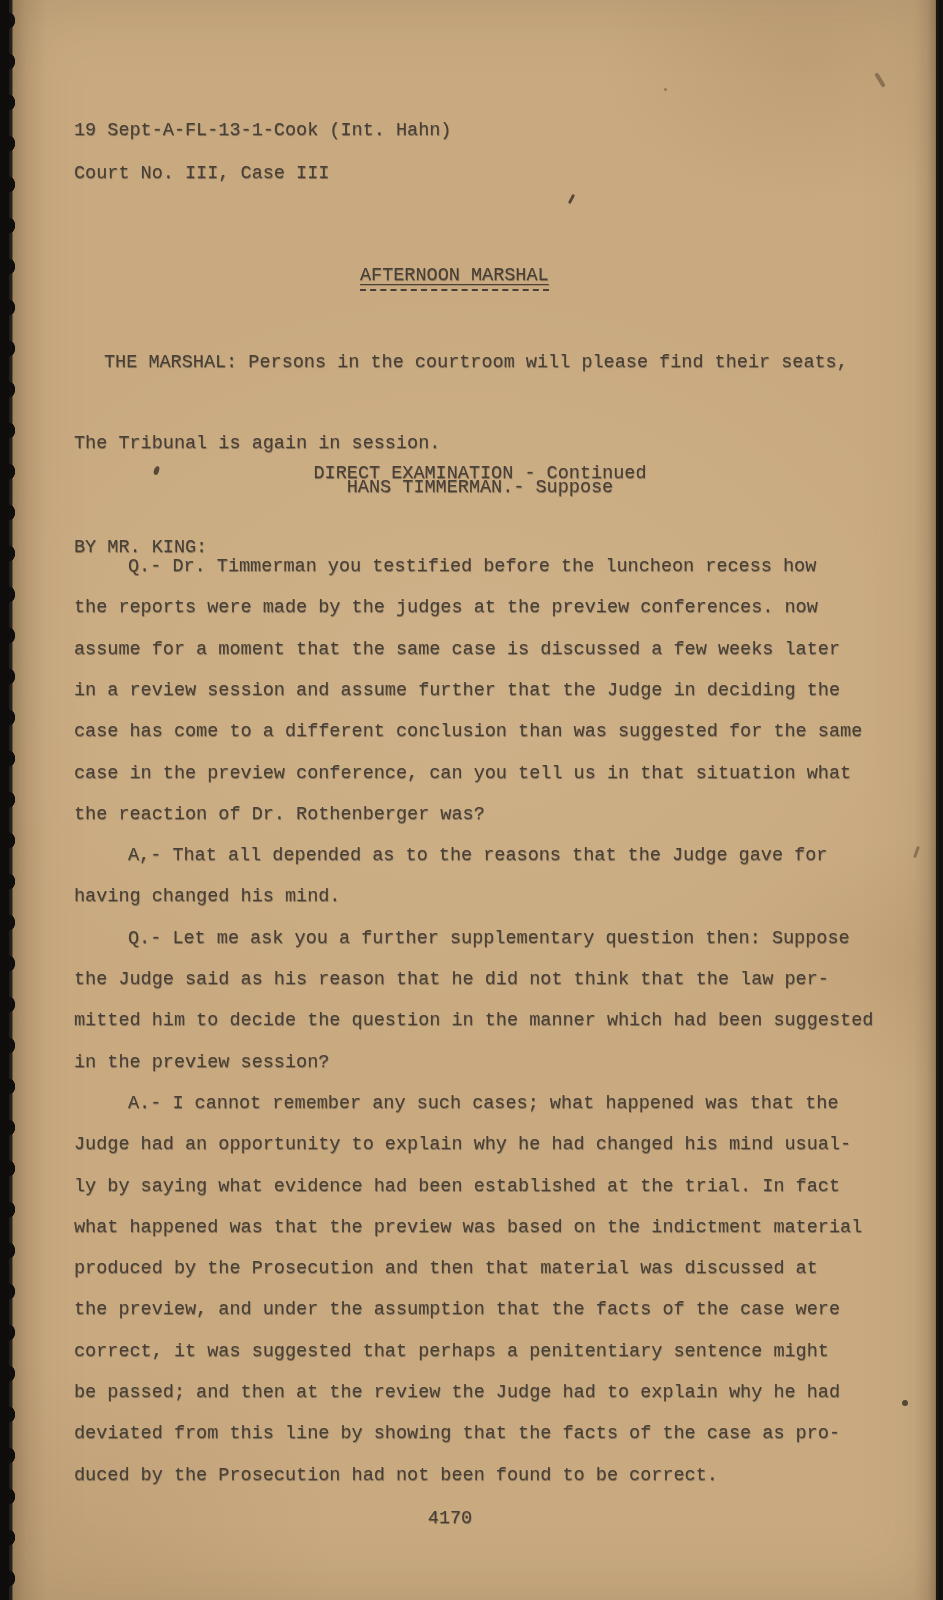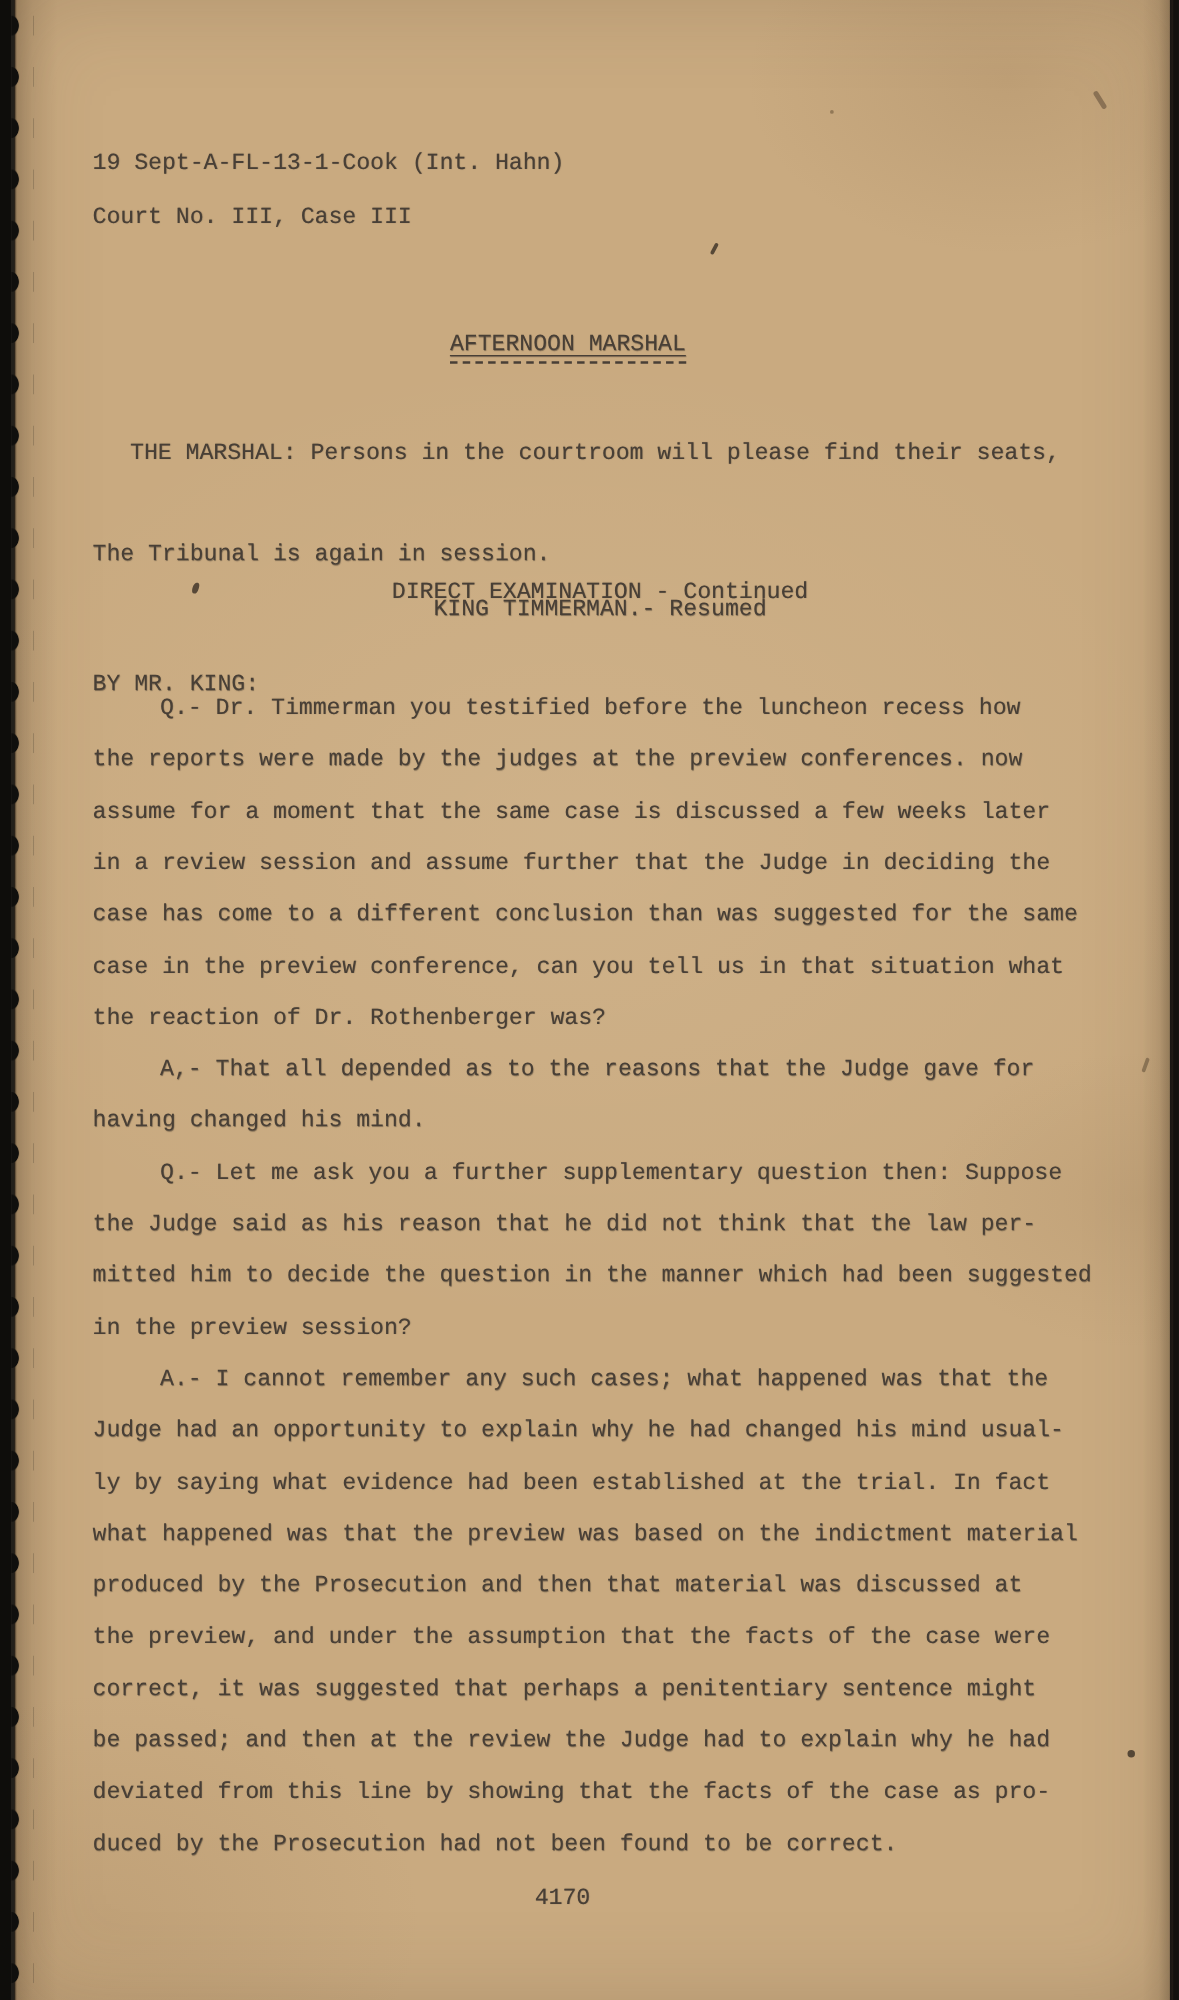--- a/index.html
+++ b/index.html
@@ -102,21 +102,21 @@
     <div class="tline hdr2">Court No. III, Case III</div>
 
     <div class="tline center session-title-wrap">
       <span class="session-title-inner">AFTERNOON MARSHAL</span>
     </div>
 
     <div class="tline marshal1">THE MARSHAL: Persons in the courtroom will please find their seats,</div>
     <div class="tline marshal2">The Tribunal is again in session.</div>
 
     <div class="tline center exam-heading">DIRECT EXAMINATION - Continued</div>
-    <div class="tline center exam-witness">KING TIMMERMAN.- Resumed</div>
+    <div class="tline center exam-witness">HANS TIMMERMAN.- Suppose</div>
     <div class="tline examiner">BY MR. KING:</div>
 
     <div id="body-lines"><div class="typed-line indent" style="top: 556px;">Q.- Dr. Timmerman you testified before the luncheon recess how</div><div class="typed-line" style="top: 597.3px;">the reports were made by the judges at the preview conferences. now</div><div class="typed-line" style="top: 638.6px;">assume for a moment that the same case is discussed a few weeks later</div><div class="typed-line" style="top: 679.9px;">in a review session and assume further that the Judge in deciding the</div><div class="typed-line" style="top: 721.2px;">case has come to a different conclusion than was suggested for the same</div><div class="typed-line" style="top: 762.5px;">case in the preview conference, can you tell us in that situation what</div><div class="typed-line" style="top: 803.8px;">the reaction of Dr. Rothenberger was?</div><div class="typed-line indent" style="top: 845.1px;">A,- That all depended as to the reasons that the Judge gave for</div><div class="typed-line" style="top: 886.4px;">having changed his mind.</div><div class="typed-line indent" style="top: 927.7px;">Q.- Let me ask you a further supplementary question then: Suppose</div><div class="typed-line" style="top: 969px;">the Judge said as his reason that he did not think that the law per-</div><div class="typed-line" style="top: 1010.3px;">mitted him to decide the question in the manner which had been suggested</div><div class="typed-line" style="top: 1051.6px;">in the preview session?</div><div class="typed-line indent" style="top: 1092.9px;">A.- I cannot remember any such cases; what happened was that the</div><div class="typed-line" style="top: 1134.2px;">Judge had an opportunity to explain why he had changed his mind usual-</div><div class="typed-line" style="top: 1175.5px;">ly by saying what evidence had been established at the trial. In fact</div><div class="typed-line" style="top: 1216.8px;">what happened was that the preview was based on the indictment material</div><div class="typed-line" style="top: 1258.1px;">produced by the Prosecution and then that material was discussed at</div><div class="typed-line" style="top: 1299.4px;">the preview, and under the assumption that the facts of the case were</div><div class="typed-line" style="top: 1340.7px;">correct, it was suggested that perhaps a penitentiary sentence might</div><div class="typed-line" style="top: 1382px;">be passed; and then at the review the Judge had to explain why he had</div><div class="typed-line" style="top: 1423.3px;">deviated from this line by showing that the facts of the case as pro-</div><div class="typed-line" style="top: 1464.6px;">duced by the Prosecution had not been found to be correct.</div></div>
 
     <div class="tline center page-number">4170</div>
   </div>
 
   <div class="edge-left-strip"></div>
   <div class="edge-left-bumps"></div>
   <div class="edge-right-strip"></div>

